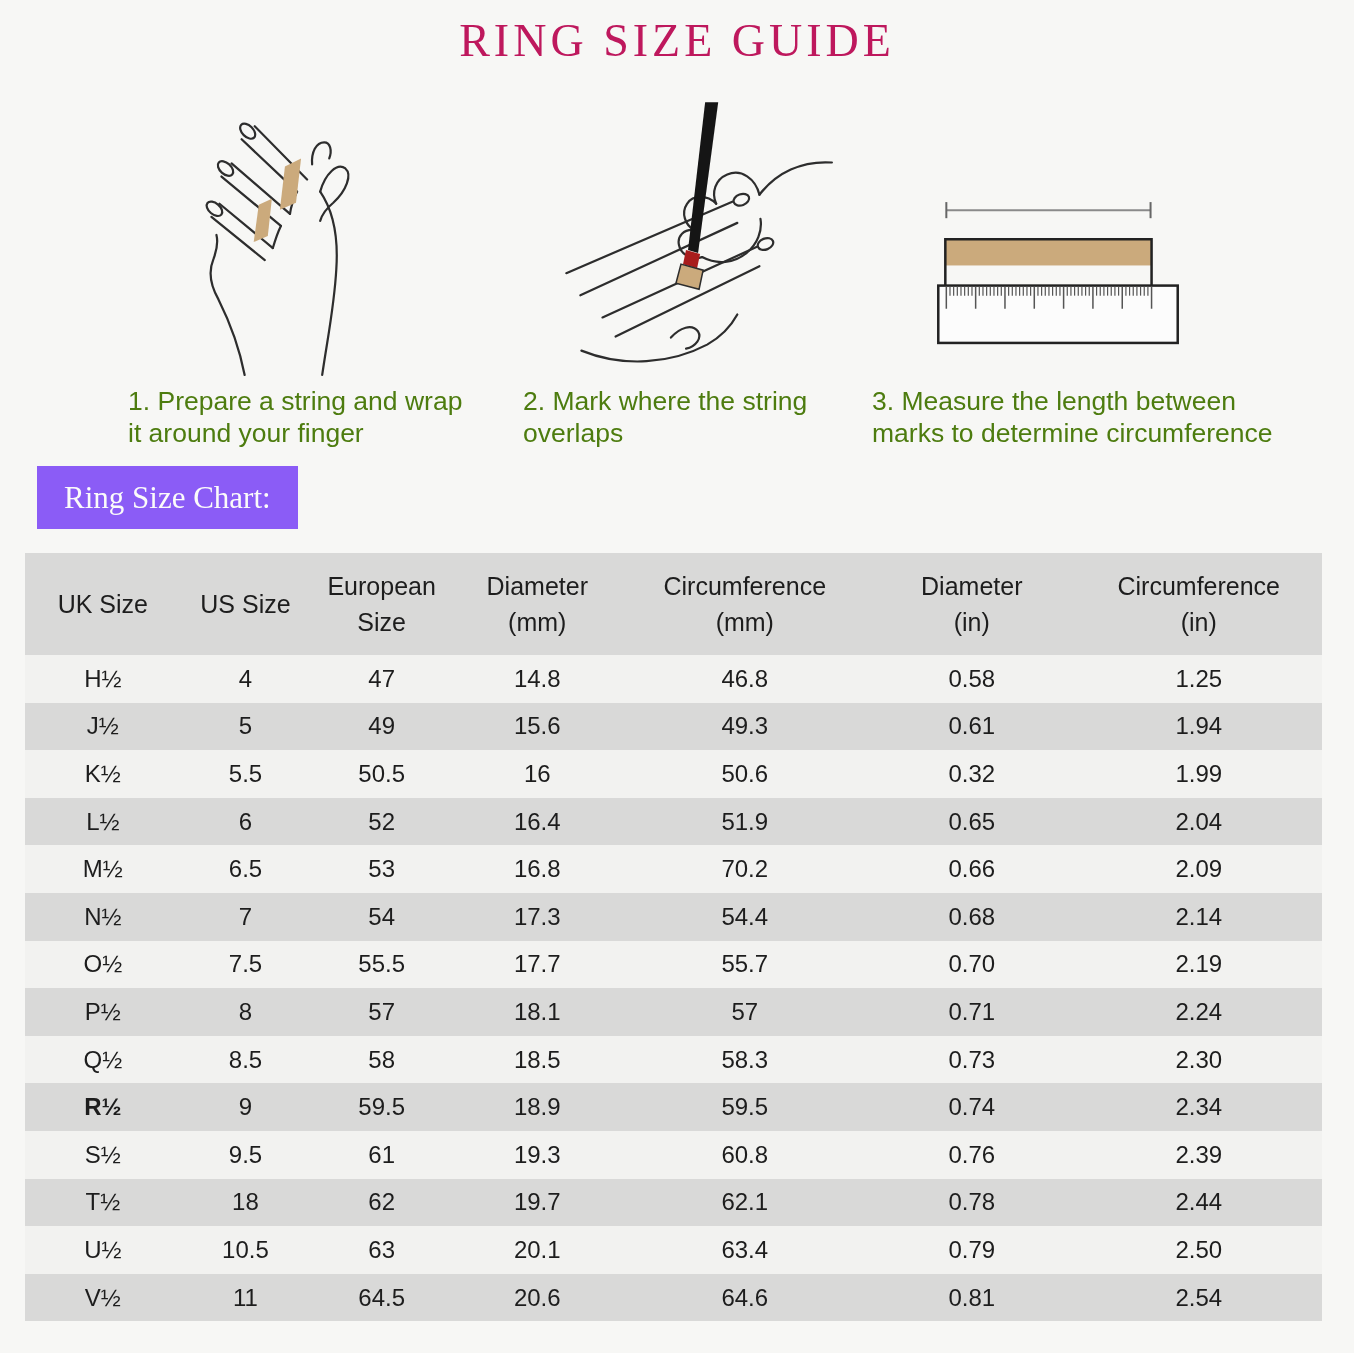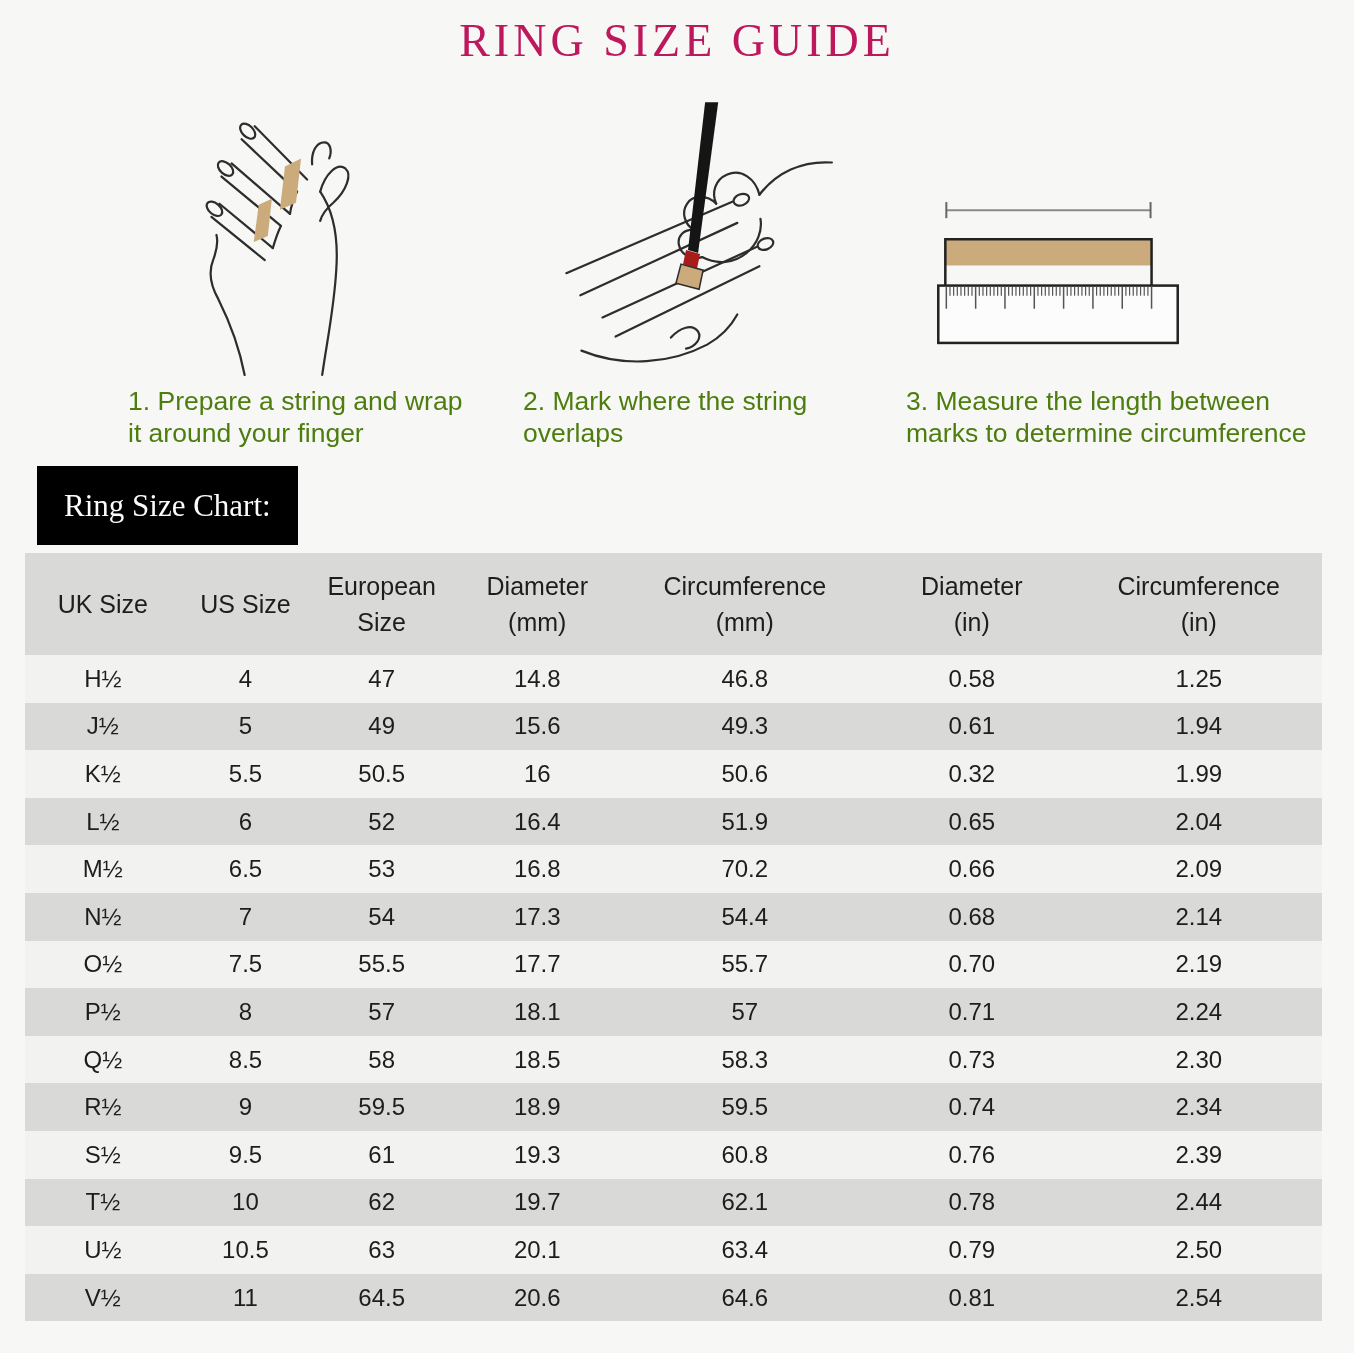--- a/index.html
+++ b/index.html
@@ -22,28 +22,28 @@
   .illus-3{left:932px;top:188px;width:252px;height:166px;}
   .illus svg{width:100%;height:100%;display:block;}
   .sketch{fill:none;stroke:#2d2d2d;stroke-width:2.2;stroke-linecap:round;stroke-linejoin:round;}
   
   .caption{
     position:absolute;top:386px;
     font-size:26.5px;line-height:1.2;color:#4d7c0f;
   }
   .caption-1{left:128px;width:345px;}
   .caption-2{left:523px;width:295px;}
-  .caption-3{left:906px;width:410px;}
+  .caption-3{left:872px;width:410px;}
   
   .badge{
     position:absolute;left:37px;top:466px;
-    background:#000000;color:#fbfbfa;
+    background:#8b5cf6;color:#fbfbfa;
     font-family:"Liberation Serif",serif;
     font-size:31px;line-height:55px;height:55px;
-    padding:12px 27px;
+    padding:4px 27px;
   }
   
   table.ring{
     position:absolute;left:25px;top:553px;width:1297px;
     border-collapse:collapse;table-layout:fixed;
     font-family:"Liberation Sans",sans-serif;
   }
   table.ring col:nth-child(1){width:12%;}
   table.ring col:nth-child(2){width:10%;}
   table.ring col:nth-child(3){width:11%;}
@@ -56,21 +56,21 @@
     font-weight:400;font-size:25px;color:#1d1d1d;
     text-align:center;vertical-align:middle;padding:0;
   }
   table.ring th .hl{display:block;line-height:1.45;}
   table.ring td{
     height:47.6px;padding:0;
     font-size:24px;color:#1d1d1d;text-align:center;vertical-align:middle;
   }
   table.ring tbody tr:nth-child(odd) td{background:#f2f2f0;}
   table.ring tbody tr:nth-child(even) td{background:#d9d9d8;}
-  table.ring td.bold{font-weight:400;}
+  table.ring td.bold{font-weight:700;}
 </style>
 </head>
 <body>
 
 <div class="page">
 
   <h1 class="title">RING SIZE GUIDE</h1>
 
   <div class="illus illus-1">
     <svg viewBox="0 0 250 280">
@@ -332,21 +332,21 @@
           <td>S½</td>
           <td>9.5</td>
           <td>61</td>
           <td>19.3</td>
           <td>60.8</td>
           <td>0.76</td>
           <td>2.39</td>
         </tr>
         <tr>
           <td>T½</td>
-          <td>10</td>
+          <td>18</td>
           <td>62</td>
           <td>19.7</td>
           <td>62.1</td>
           <td>0.78</td>
           <td>2.44</td>
         </tr>
         <tr>
           <td>U½</td>
           <td>10.5</td>
           <td>63</td>

